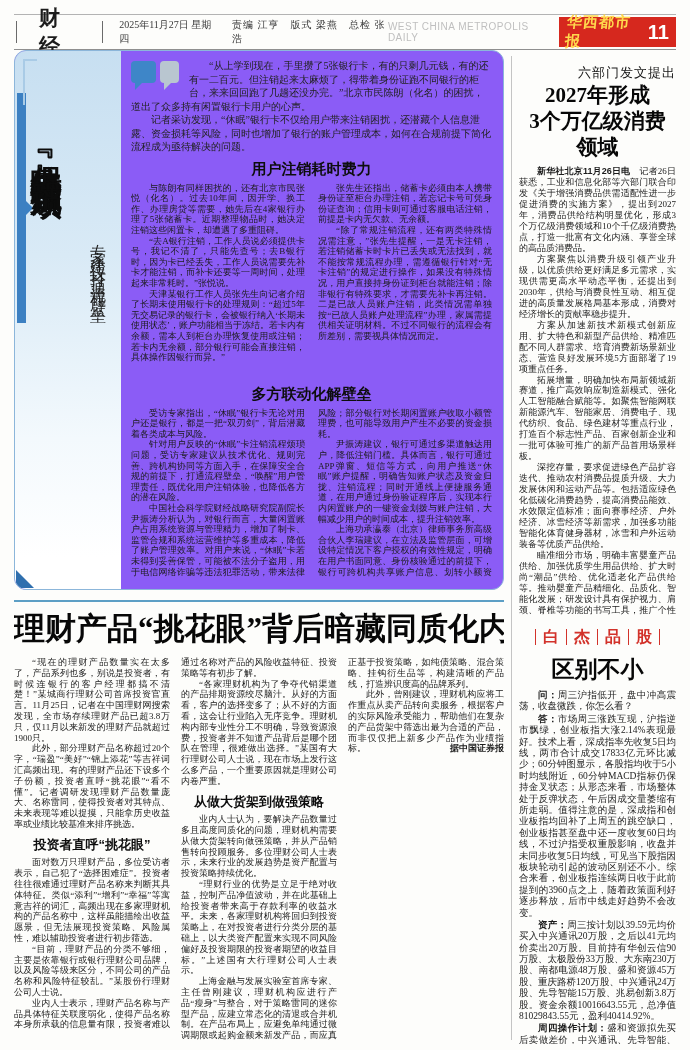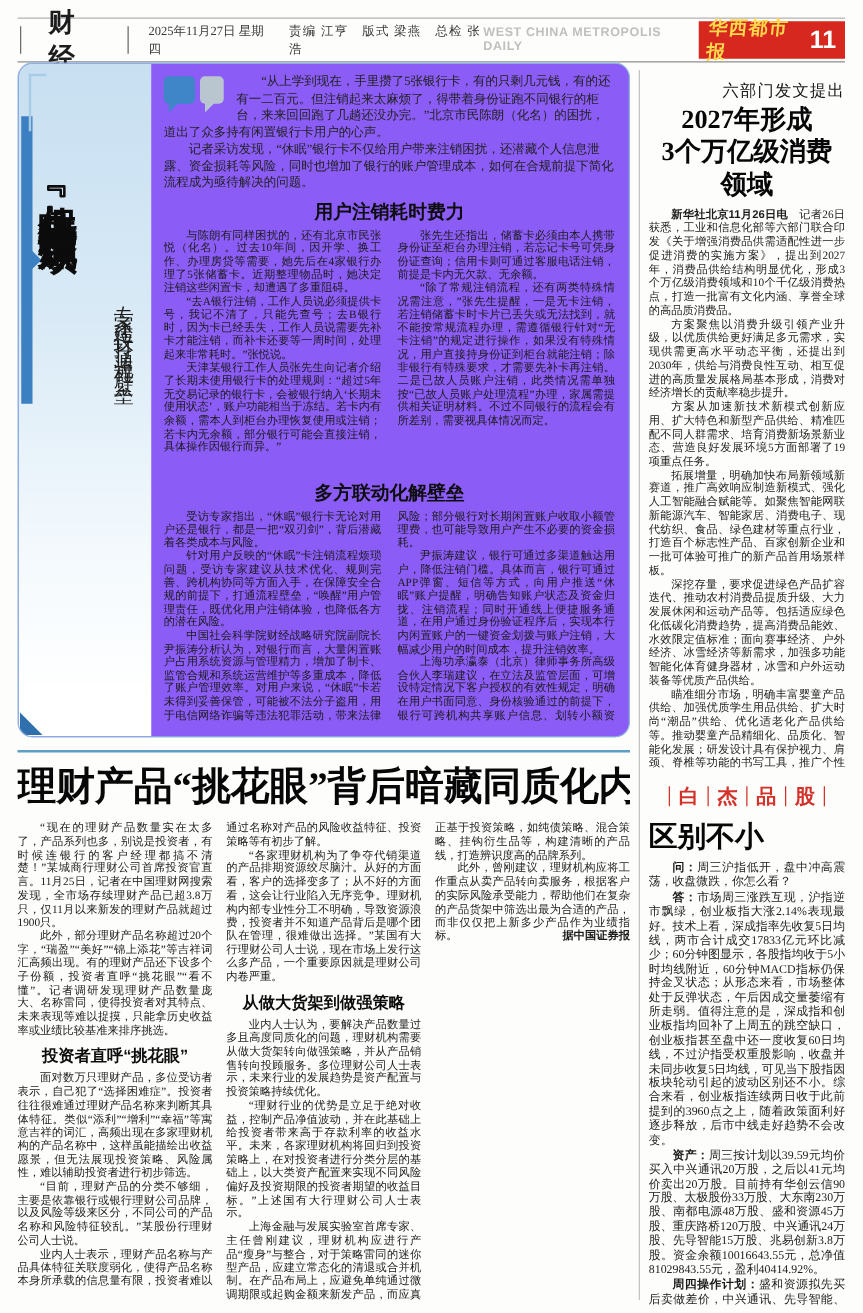--- a/index.html
+++ b/index.html
@@ -9,21 +9,21 @@
   
   .header { margin: 14px 14px 0; height: 36px; border-top:1px solid #b3b3b3;
     border-bottom:1px solid #8f8f8f; display:flex; align-items:center; }
   .section-tag { display:flex; align-items:center; gap:22px; padding:0 2px; }
   .section-tag .vbar { width:1px; height:22px; background:#6b6b6b; }
   .section-label { font-family:"Liberation Sans","DejaVu Sans",sans-serif;
     font-weight:bold; font-size:21px; letter-spacing:2px; color:#1c1c1c; }
   .date { font-size:10px; color:#3a3a3a; margin-left:14px; }
   .credits { font-size:10px; color:#3a3a3a; margin-left:16px; letter-spacing:1px; }
   .spacer { flex:1; }
-  .masthead-en { font-family:"Liberation Sans","DejaVu Sans",sans-serif; font-weight:bold;
+  .masthead-en { font-family:"Liberation Sans","DejaVu Sans",sans-serif; font-weight:normal;
     font-size:10px; color:#bfbfbf; letter-spacing:.5px; margin-right:5px; }
   .masthead-box { display:flex; align-items:center; background:#d6281e; height:30px; padding:0 7px; }
   .masthead-cn { color:#ffd94d; font-weight:bold; font-size:15px; letter-spacing:1px;
     transform: skewX(-6deg); }
   .page-num { color:#fff; font-family:"Liberation Sans","DejaVu Sans",sans-serif;
     font-weight:bold; font-size:20px; margin-left:8px; }
 
   
   .main { margin: 0 14px; height: 994px; display:flex; }
   .left-region { width: 490px; display:flex; flex-direction:column; }
@@ -82,21 +82,21 @@
   .news-kicker { text-align:right; font-size:13px; color:#141414; margin-top:14px; letter-spacing:1px; }
   .news-title { text-align:center; font-weight:bold; font-size:21px; line-height:1.24; color:#070707; }
   .news-body { margin-top:6px; font-size:9px; line-height:1.22; text-align:justify;
     height:450px; overflow:hidden; color:#1b1b1b; }
 
   
   .stock-label { display:flex; justify-content:center; align-items:center; margin-top:10px; height:22px; }
   .stock-label .ch { color:#d2322a; font-family:"Liberation Sans","DejaVu Sans",sans-serif;
     font-weight:bold; font-size:16px; padding:0 7px; }
   .stock-label .bar { width:1px; height:16px; background:#d2322a; }
-  .stock-title { text-align:left; font-weight:bold; font-size:23px; color:#070707; margin:6px 0 4px; }
+  .stock-title { text-align:center; font-weight:bold; font-size:23px; color:#070707; margin:6px 0 4px; }
   .stock-body { font-size:9.5px; line-height:1.2; text-align:justify; flex:1; overflow:hidden; color:#1b1b1b; }
 </style>
 </head>
 <body>
 
 <header class="header">
   <div class="section-tag">
     <span class="vbar"></span>
     <span class="section-label">财经</span>
     <span class="vbar"></span>

